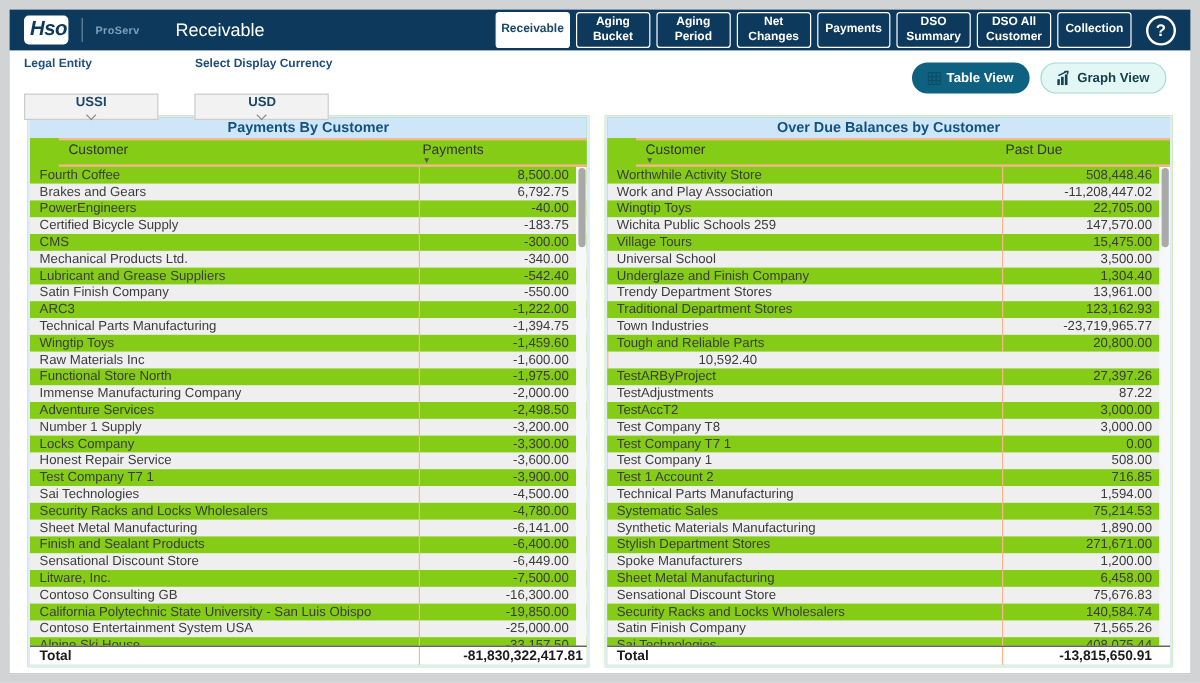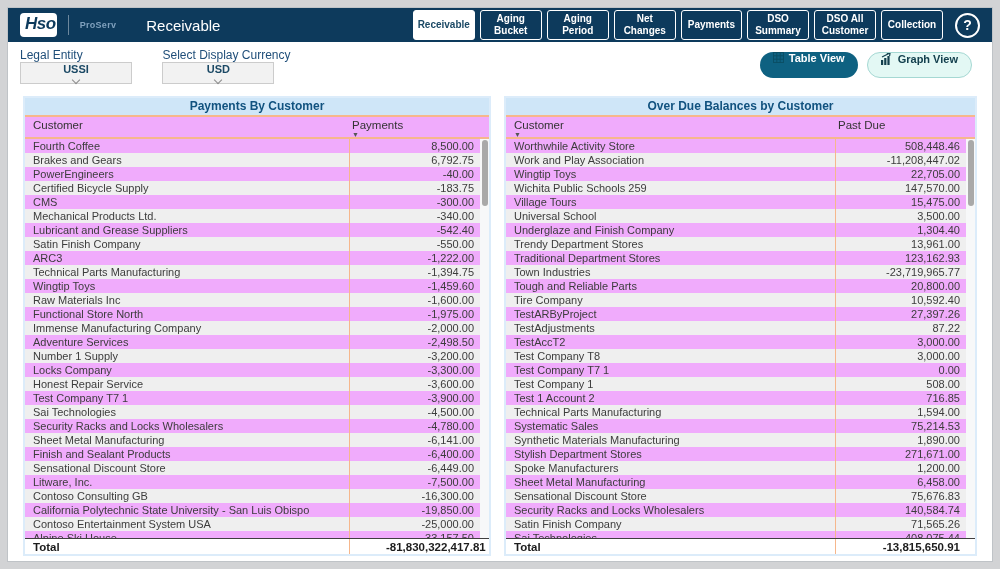--- a/index.html
+++ b/index.html
@@ -14,35 +14,35 @@
   .proserv { font-size:9px; font-weight:bold; color:#7fa0bd; letter-spacing:.3px;text-align:right; }
   .page-title { color:#fff; font-size:15px; margin-left:30px; font-weight:500; }
   .tabs { margin-left:auto; display:flex; gap:5px; align-items:stretch; }
   .tab { border:1px solid #fff; border-radius:3px; color:#fff; font-size:10px; font-weight:bold; padding:2px 6px; display:flex; align-items:center; justify-content:center; text-align:center; line-height:1.2; max-width:62px; min-height:28px; cursor:pointer; }
   .tab.active { background:#fff; color:#1b4965; }
   .help { width:25px; height:25px; border:2px solid #fff; border-radius:50%; color:#fff; font-size:14px; font-weight:bold; display:flex; align-items:center; justify-content:center; margin-left:12px; cursor:pointer; }
 
   
   .filterbar { position:relative; padding:6px 12px 0; height:54px; }
   .fgroup { display:inline-block; vertical-align:top; margin-right:26px; }
-  .flabel { font-size:12px; font-weight:normal; color:#1f4e79; margin-bottom:0; }
+  .flabel { font-size:10px; font-weight:bold; color:#1f4e79; margin-bottom:19px; }
   .fselect { width:112px; height:22px; background:#f2f2f2; border:1px solid #cccccc; display:flex; align-items:center; justify-content:space-between; padding:0 8px; font-size:11px; font-weight:600; color:#1b4965; cursor:pointer;flex-direction:column; }
   .chev { width:6px; height:6px; border-right:1.5px solid #8a8a8a; border-bottom:1.5px solid #8a8a8a; transform:rotate(45deg); margin-top:-3px; }
   .viewbtns { position:absolute; right:20px; top:10px; display:flex; gap:9px; }
-  .vbtn { border-radius:15px; font-size:11px; font-weight:bold; padding:0 13px; height:26px; display:flex; align-items:flex-start; gap:5px; cursor:pointer; }
+  .vbtn { border-radius:15px; font-size:11px; font-weight:bold; padding:0 13px; height:26px; display:flex; align-items:center; gap:5px; cursor:pointer; }
   .vbtn.table { background:#0e6181; color:#ffffff; }
   .vbtn.graph { background:#e3f8f4; border:1px solid #a5d8d3; color:#14404e; }
 
   
   .panels { display:flex; gap:13px; padding:0 15px; }
-  .panel { border:2px solid #dcecfa; background:#f0abfc; }
+  .panel { border:2px solid #dcecfa; background:#84cc16; }
   .panel.left { width:468px; }
   .panel.right { flex:1; }
   .ptitle { background:#cfe6f8; text-align:center; font-size:12px; font-weight:bold; color:#11527f; height:17px; line-height:17px; }
-  .thead { display:flex; border-top:2px solid #f6b78c; border-bottom:2px solid #f6b78c; height:24px; }
+  .thead { display:flex; border-top:2px solid #f6b78c; border-bottom:2px solid #f6b78c; height:24px;margin-left:24px; }
   .th { font-size:11.5px; color:#333; padding-top:2px; cursor:pointer; }
   .th-c { flex:1; padding-left:8px; }
   .th-a { width:140px; padding-left:3px; }
   .sort { font-size:7px; color:#555; line-height:6px; display:block; margin-top:1px; }
   .tbody { position:relative; height:399px; overflow:hidden; }
   .trow { display:flex; height:14px; font-size:11px; color:#3c3c3c; cursor:pointer; }
   .trow.alt { background:#efefef; }
   .td-c { flex:1; padding-left:8px; line-height:14px; white-space:nowrap; overflow:hidden; }
   .td-a { width:140px; border-left:1px solid #f6b78c; text-align:right; padding-right:15px; line-height:14px; }
   .scrollbar { position:absolute; top:0; right:0; width:9px; height:100%; background:#f7f8f9; }
@@ -309,21 +309,20 @@
           </div>
           <div class="trow alt">
             <div class="td-c">Town Industries</div>
             <div class="td-a">-23,719,965.77</div>
           </div>
           <div class="trow">
             <div class="td-c">Tough and Reliable Parts</div>
             <div class="td-a">20,800.00</div>
           </div>
           <div class="trow alt">
-            <div class="td-c">Tire Company</div>
             <div class="td-a">10,592.40</div>
           </div>
           <div class="trow">
             <div class="td-c">TestARByProject</div>
             <div class="td-a">27,397.26</div>
           </div>
           <div class="trow alt">
             <div class="td-c">TestAdjustments</div>
             <div class="td-a">87.22</div>
           </div>

